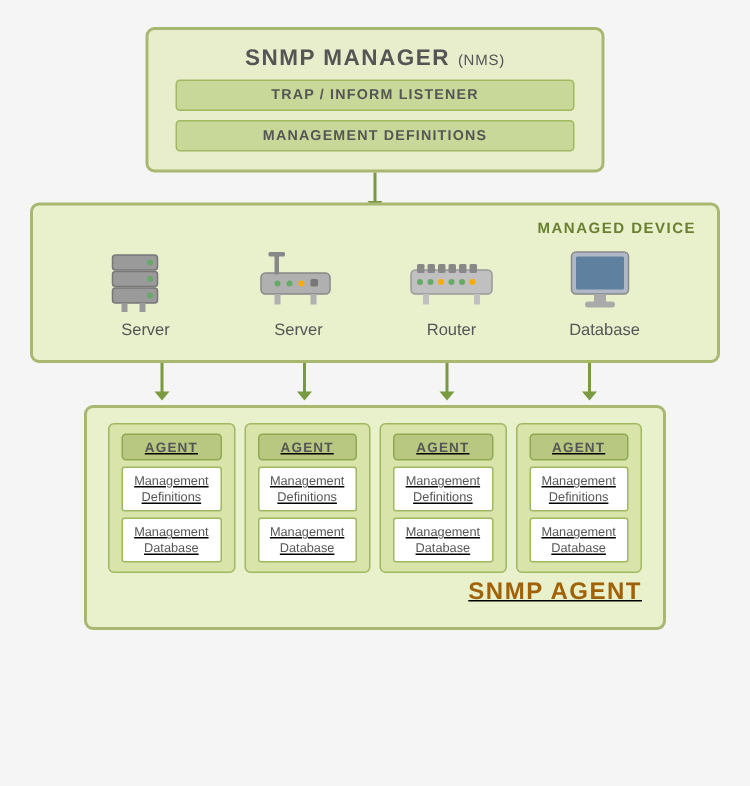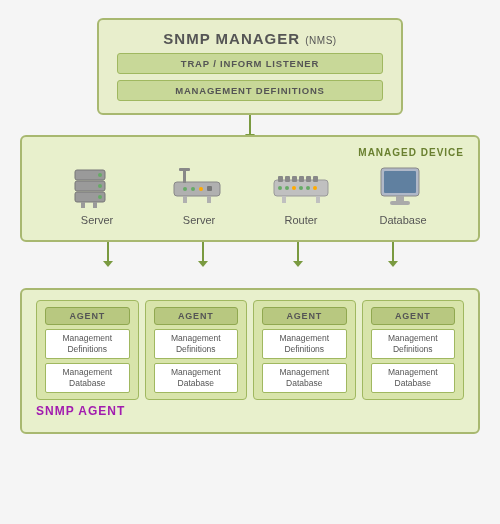--- a/index.html
+++ b/index.html
@@ -143,30 +143,32 @@
       border-left: 5px solid transparent;
       border-right: 5px solid transparent;
       border-top: 6px solid #7a9a40;
     }
 
     
     .snmp-agent-box {
       background: #e8f0cc;
       border: 2px solid #a8b870;
       border-radius: 6px;
-      width: 460px;
+      width: 388px;
       padding: 10px 14px 14px 14px;
       position: relative;
-      margin-top: 18px;
+      margin-top: 0;
+      text-decoration: underline;
     }
 
     .snmp-agent-title {
-      font-size: 12px;
-      font-weight: bold;
-      color: #a21caf;
+      text-align: right;
+      font-size: 16px;
+      font-weight: bold;
+      color: #a16207;
       letter-spacing: 1px;
       margin-top: 4px;
     }
 
     .agents-row {
       display: flex;
       justify-content: space-around;
       gap: 6px;
     }
 

